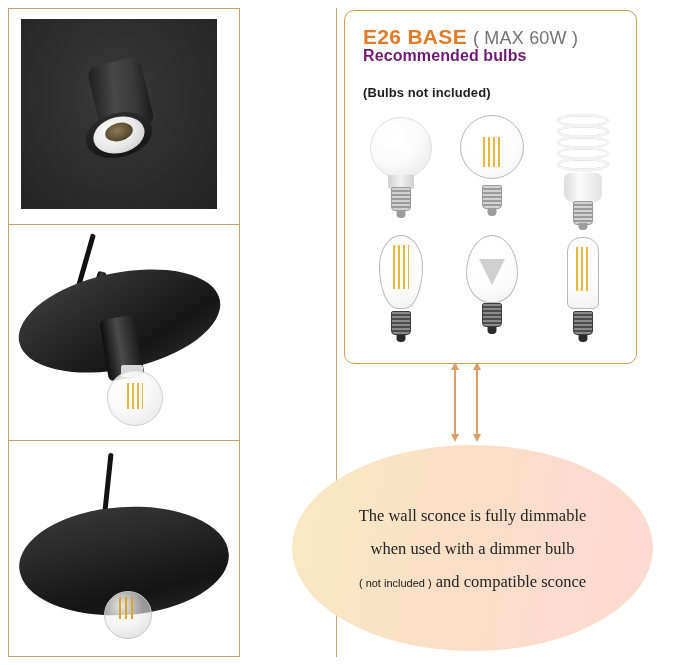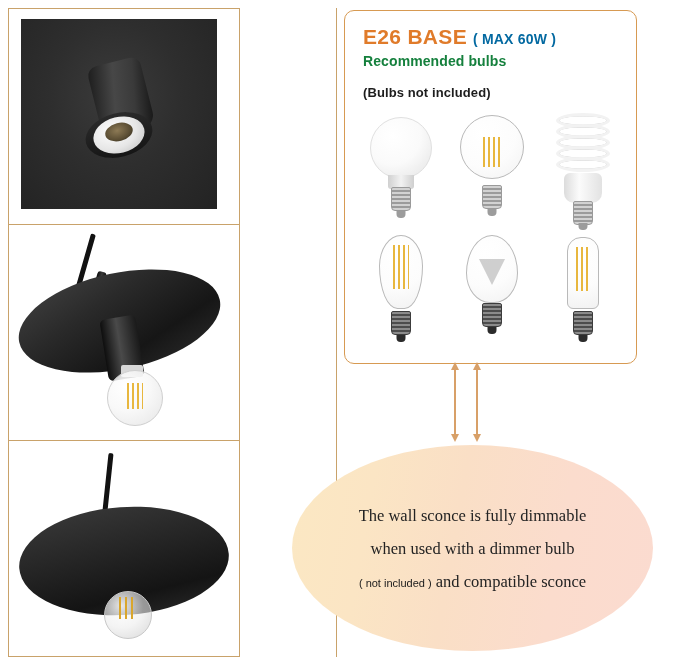--- a/index.html
+++ b/index.html
@@ -225,32 +225,32 @@
     align-items: baseline;
     gap: 6px;
   }
   .e26-title {
     font-size: 21px;
     font-weight: bold;
     color: #e07b2a;
     letter-spacing: 0.3px;
   }
   .max-watt {
-    font-size: 14px;
+    font-size: 18px;
+    font-weight: normal;
+    color: #737373;
+    letter-spacing: 0.2px;
+  }
+  .rec-title {
+    position: absolute;
+    left: 18px;
+    top: 36px;
+    font-size: 16px;
     font-weight: bold;
-    color: #0369a1;
-    letter-spacing: 0.2px;
-  }
-  .rec-title {
-    position: absolute;
-    left: 18px;
-    top: 42px;
-    font-size: 14px;
-    font-weight: bold;
-    color: #15803d;
+    color: #701a75;
     letter-spacing: 0.1px;
   }
   .rec-sub {
     position: absolute;
     left: 18px;
     top: 74px;
     font-size: 13px;
     font-weight: bold;
     color: #1d1d1d;
     letter-spacing: 0.1px;

